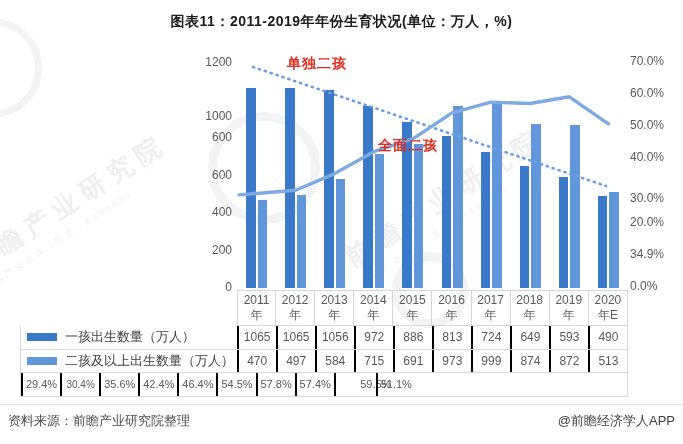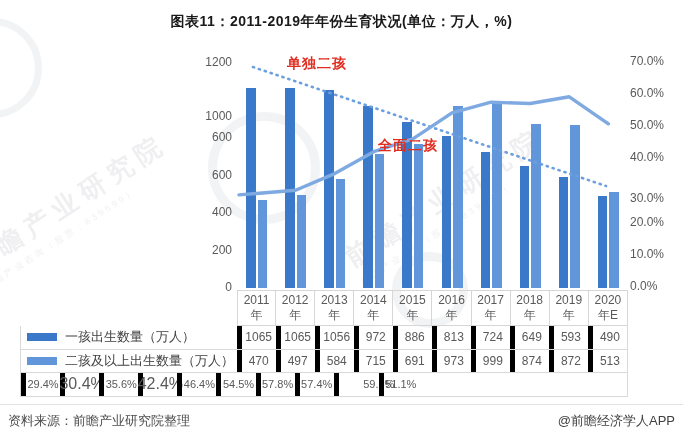--- a/index.html
+++ b/index.html
@@ -24,21 +24,21 @@
   
   #tablewrap { position:absolute; left:20px; top:290px; width:608px; font-size:12px; color:#595959; }
   .yr-row { display:flex; margin-left:217px; }
   .yr-cell { width:39.1px; height:36px; border:1px solid #d6d6d6; border-left:none;
     display:flex; flex-direction:column; align-items:center; justify-content:center;
     line-height:15px; color:#595959; }
   .yr-cell:first-child { border-left:1px solid #d6d6d6; }
   .t-row { display:flex; border:1px solid #d9d9d9; border-top:none; height:23.5px; align-items:stretch; }
   .t-name { width:216px; display:flex; align-items:center; padding-left:6px; color:#404040;
     font-size:13px; white-space:nowrap; overflow:hidden; }
-  .t-cell { width:39.1px; border-left:5px solid #000000; display:flex; align-items:center;
+  .t-cell { width:39.1px; border-left:2px solid #000000; display:flex; align-items:center;
     justify-content:center; color:#595959; white-space:nowrap; }
   .swatch { display:inline-block; width:30px; height:8px; margin-right:8px; flex:none; }
   .swatch.line { height:3px; border-radius:2px; }
 
   
   .footer-line { position:absolute; left:0; top:404px; width:683px; border-top:1px solid #e3e3e3; }
   .src { position:absolute; left:8px; top:412px; font-size:13px; color:#4d4d4d; }
   .credit { position:absolute; right:8px; top:412px; font-size:13px; color:#404040; }
 
   
@@ -76,21 +76,21 @@
       <div class="ytick" style="top: 249.5px;">200</div>
       <div class="ytick" style="top: 287px;">0</div>
     </div>
   <div id="rticks">
       <div class="rtick" style="top: 61px;">70.0%</div>
       <div class="rtick" style="top: 93.1429px;">60.0%</div>
       <div class="rtick" style="top: 125.286px;">50.0%</div>
       <div class="rtick" style="top: 157.429px;">40.0%</div>
       <div class="rtick" style="top: 198px;">30.0%</div>
       <div class="rtick" style="top: 221.714px;">20.0%</div>
-      <div class="rtick" style="top: 253.857px;">10.0%</div>
+      <div class="rtick" style="top: 253.857px;">34.9%</div>
       <div class="rtick" style="top: 286px;">0.0%</div>
     </div>
 
   <div id="bars">
       <div class="bar" style="width: 9.5px; background: rgb(58, 121, 201); left: 246px; top: 88.3px; height: 199.7px;"></div>
       <div class="bar" style="width: 9.5px; background: rgb(58, 121, 201); left: 285.1px; top: 88.3px; height: 199.7px;"></div>
       <div class="bar" style="width: 9.5px; background: rgb(58, 121, 201); left: 324.2px; top: 90px; height: 198px;"></div>
       <div class="bar" style="width: 9.5px; background: rgb(58, 121, 201); left: 363.3px; top: 105.8px; height: 182.3px;"></div>
       <div class="bar" style="width: 9.5px; background: rgb(58, 121, 201); left: 402.4px; top: 121.9px; height: 166.1px;"></div>
       <div class="bar" style="width: 9.5px; background: rgb(58, 121, 201); left: 441.5px; top: 135.6px; height: 152.4px;"></div>
@@ -189,23 +189,23 @@
           <div class="t-cell">715</div>
           <div class="t-cell">691</div>
           <div class="t-cell">973</div>
           <div class="t-cell">999</div>
           <div class="t-cell">874</div>
           <div class="t-cell">872</div>
           <div class="t-cell">513</div>
         </div>
         <div class="t-row">
           <div class="t-cell" style="font-size: 11px;">29.4%</div>
-          <div class="t-cell" style="font-size: 16px;">30.4%</div>
+          <div class="t-cell" style="font-size: 10px;">30.4%</div>
           <div class="t-cell" style="font-size: 11px;">35.6%</div>
-          <div class="t-cell" style="font-size: 16px;">42.4%</div>
+          <div class="t-cell" style="font-size: 11px;">42.4%</div>
           <div class="t-cell" style="font-size: 11px;">46.4%</div>
           <div class="t-cell" style="font-size: 11px;">54.5%</div>
           <div class="t-cell" style="font-size: 11px;">57.8%</div>
           <div class="t-cell" style="font-size: 11px;">57.4%</div>
           <div class="t-cell" style="font-size: 11px; padding-left: 40px;">59.5%</div>
           <div class="t-cell" style="font-size: 11px;">51.1%</div>
         </div>
       </div>
   </div>
 

